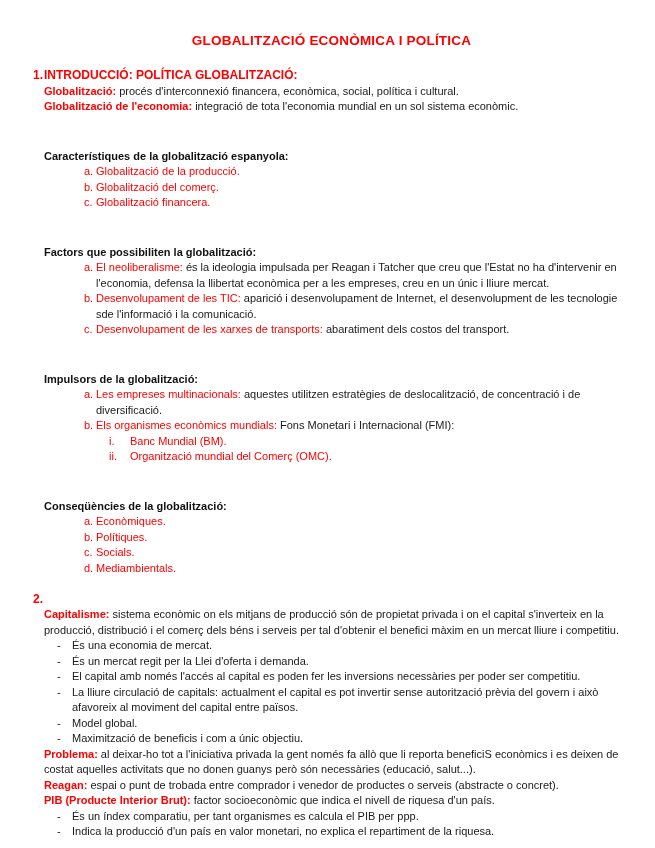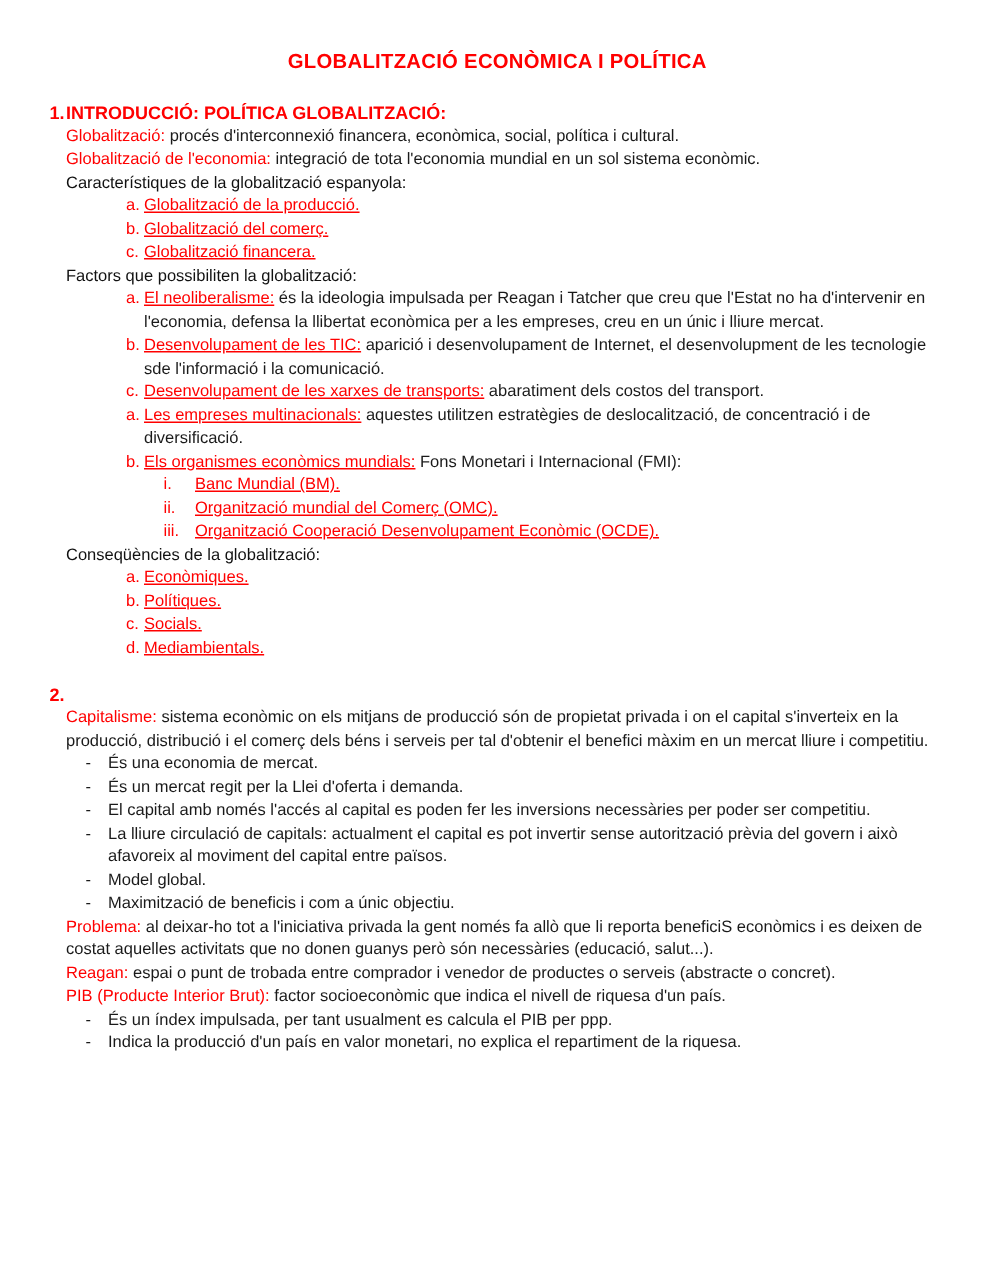--- a/index.html
+++ b/index.html
@@ -23,23 +23,23 @@
     font-size: 13.5px;
     line-height: 16px;
     letter-spacing: 0.2px;
   }
   .sec1 { margin-top: 19px; }
   .sec2 { margin-top: 15.5px; }
   .sec-head { display: flex; color: #ff0000; font-weight: bold; font-size: 12px; line-height: 15.5px; }
   .sec-num { flex: none; width: 11px; }
   .sec-body { margin-left: 11px; }
   .para { }
-  .rb { color: #ff0000; font-weight: normal; }   
-  .rr { color: #ff0000; text-decoration: underline; }                      
-  .bk { font-weight: normal; color: #111111; }   
+  .rb { color: #ff0000; font-weight: bold; }   
+  .rr { color: #ff0000; }                      
+  .bk { font-weight: bold; color: #111111; margin-top: 34px; }   
   .row { display: flex; }
   .alpha { padding-left: 40px; }
   .alpha > .mk { flex: none; width: 12px; color: #ff0000; }
   .roman { padding-left: 65px; }
   .roman > .mk { flex: none; width: 21px; color: #ff0000; }
   .dash { padding-left: 13px; }
   .dash > .mk { flex: none; width: 15px; color: #1a1a1a; }
   .tx { flex: 1; }
 </style>
 </head>
@@ -82,39 +82,36 @@
       </div>
       <div class="row alpha">
         <span class="mk">b.</span>
         <div class="tx"><span class="rr">Desenvolupament de les TIC:</span><span> aparició i desenvolupament de Internet, el desenvolupment de les tecnologie sde l'informació i la comunicació.</span></div>
       </div>
       <div class="row alpha">
         <span class="mk">c.</span>
         <div class="tx"><span class="rr">Desenvolupament de les xarxes de transports:</span><span> abaratiment dels costos del transport.</span></div>
       </div>
 
+      <div class="para bk">Impulsors de la globalització:</div>
       <div class="row alpha">
         <span class="mk">a.</span>
         <div class="tx"><span class="rr">Les empreses multinacionals:</span><span> aquestes utilitzen estratègies de deslocalització, de concentració i de diversificació.</span></div>
       </div>
       <div class="row alpha">
         <span class="mk">b.</span>
         <div class="tx"><span class="rr">Els organismes econòmics mundials:</span><span> Fons Monetari i Internacional (FMI):</span></div>
       </div>
       <div class="row roman">
         <span class="mk">i.</span>
         <div class="tx rr">Banc Mundial (BM).</div>
       </div>
       <div class="row roman">
         <span class="mk">ii.</span>
         <div class="tx rr">Organització mundial del Comerç (OMC).</div>
-      </div>
-      <div class="row roman">
-        <span class="mk">iii.</span>
-        <div class="tx rr">Organització Cooperació Desenvolupament Econòmic (OCDE).</div>
       </div>
 
       <div class="para bk">Conseqüències de la globalització:</div>
       <div class="row alpha">
         <span class="mk">a.</span>
         <div class="tx rr">Econòmiques.</div>
       </div>
       <div class="row alpha">
         <span class="mk">b.</span>
         <div class="tx rr">Polítiques.</div>
@@ -165,21 +162,21 @@
       </div>
 
       <div class="para"><span class="rb">Problema:</span><span> al deixar-ho tot a l'iniciativa privada la gent només fa allò que li reporta beneficiS econòmics i es deixen de costat aquelles activitats que no donen guanys però són necessàries (educació, salut...).</span></div>
 
       <div class="para"><span class="rb">Reagan:</span><span> espai o punt de trobada entre comprador i venedor de productes o serveis (abstracte o concret).</span></div>
 
       <div class="para"><span class="rb">PIB (Producte Interior Brut):</span><span> factor socioeconòmic que indica el nivell de riquesa d'un país.</span></div>
 
       <div class="row dash">
         <span class="mk">-</span>
-        <div class="tx">És un índex impulsada, per tant usualment es calcula el PIB per ppp.</div>
+        <div class="tx">És un índex comparatiu, per tant organismes es calcula el PIB per ppp.</div>
       </div>
       <div class="row dash">
         <span class="mk">-</span>
         <div class="tx">Indica la producció d'un país en valor monetari, no explica el repartiment de la riquesa.</div>
       </div>
 
     </div>
   </div>
 
 </div>

